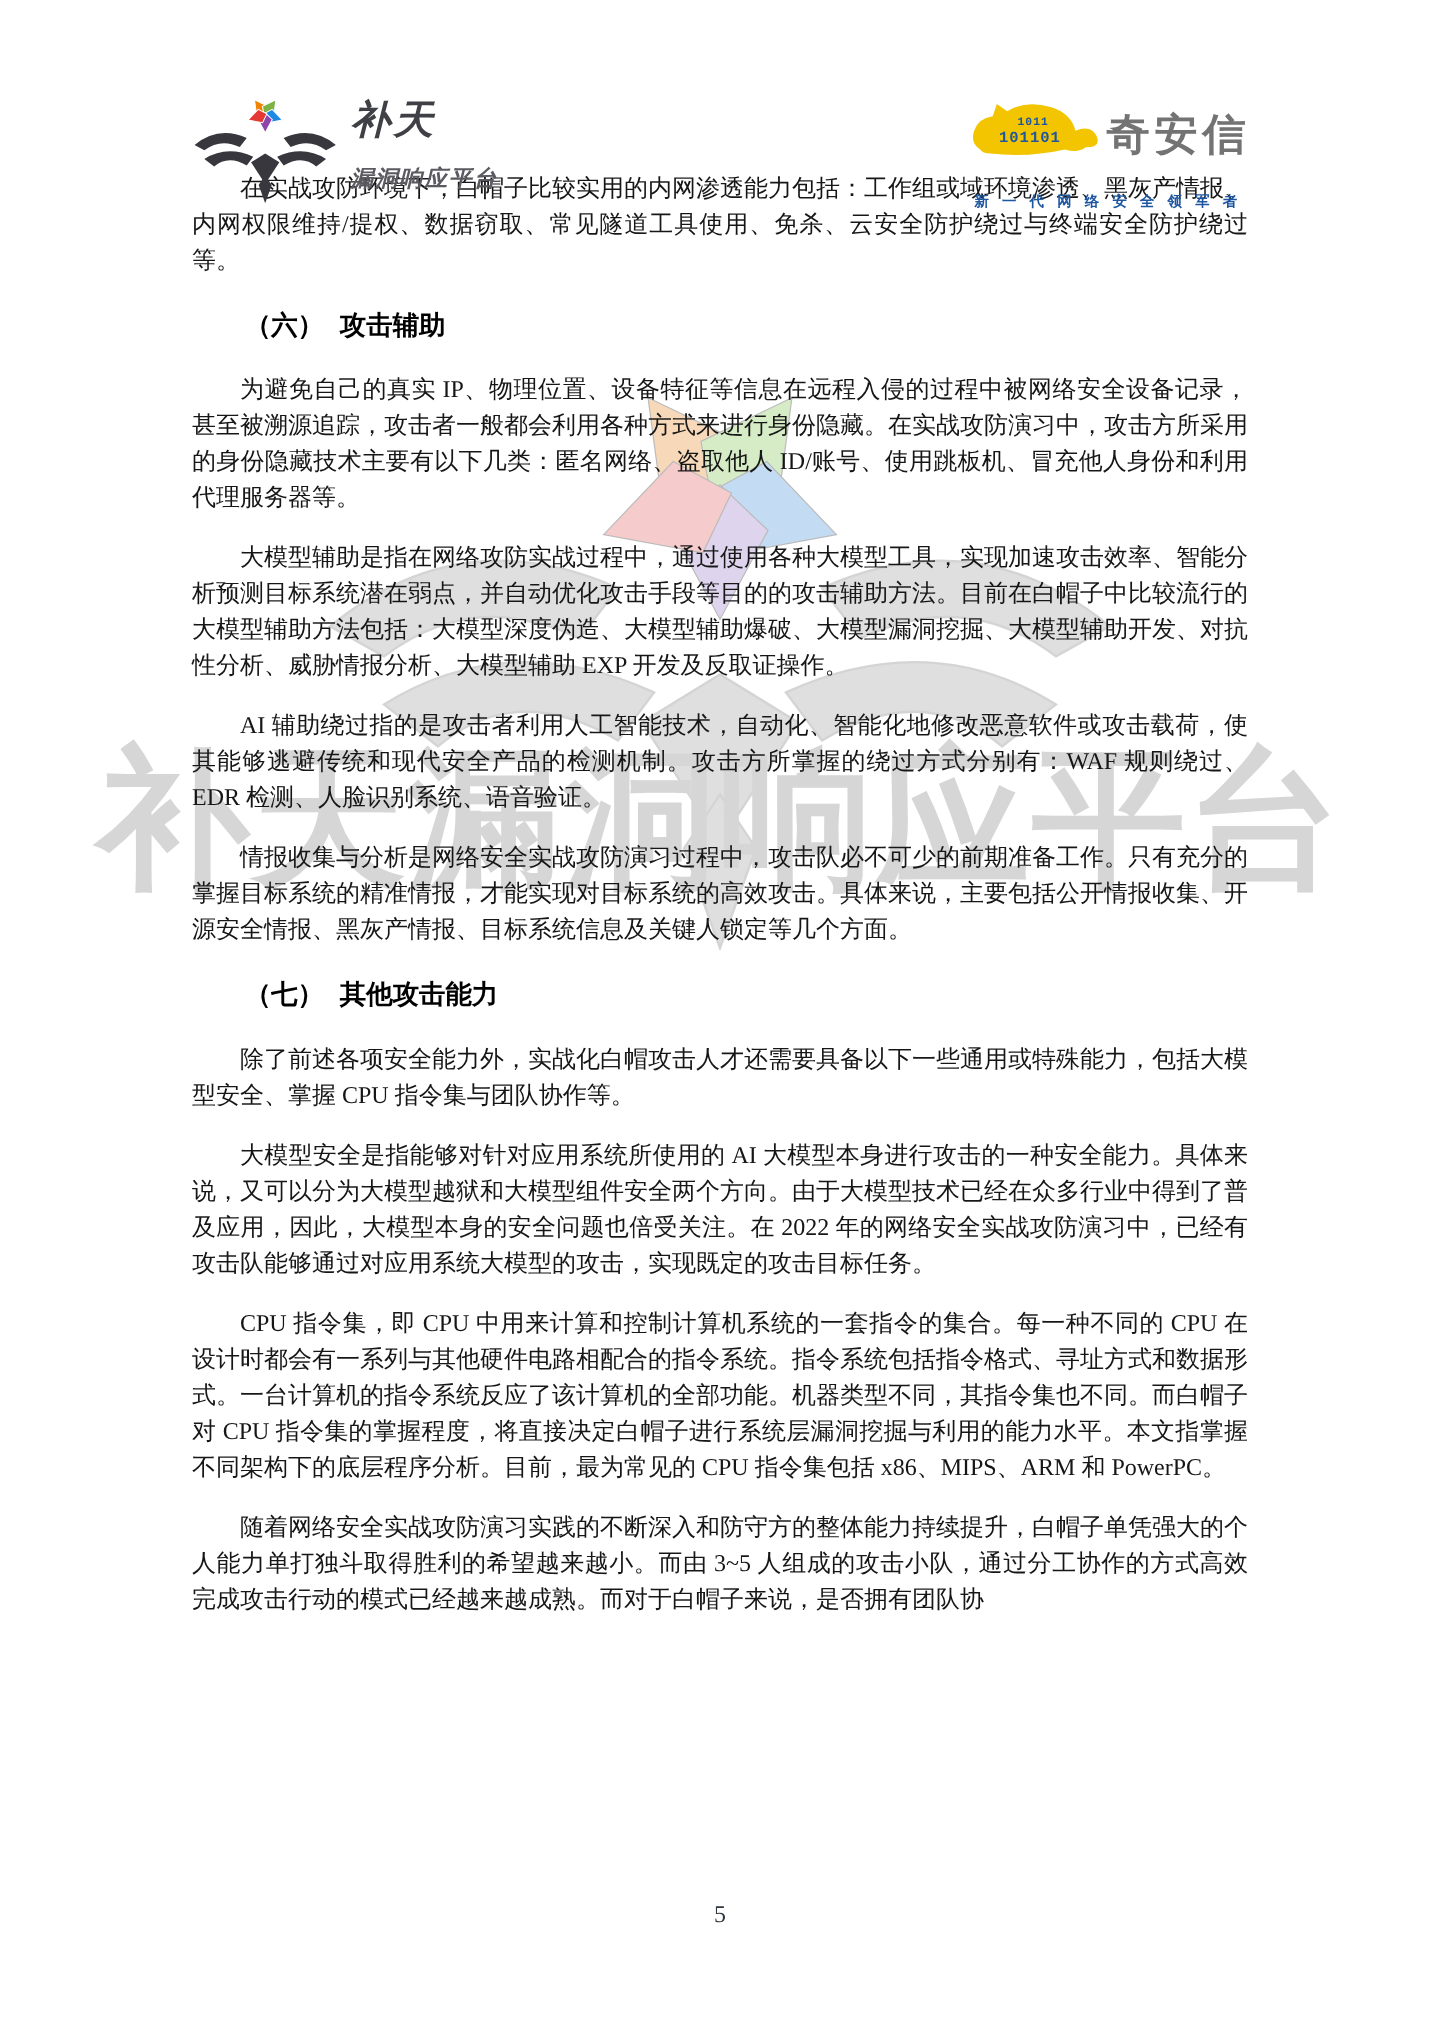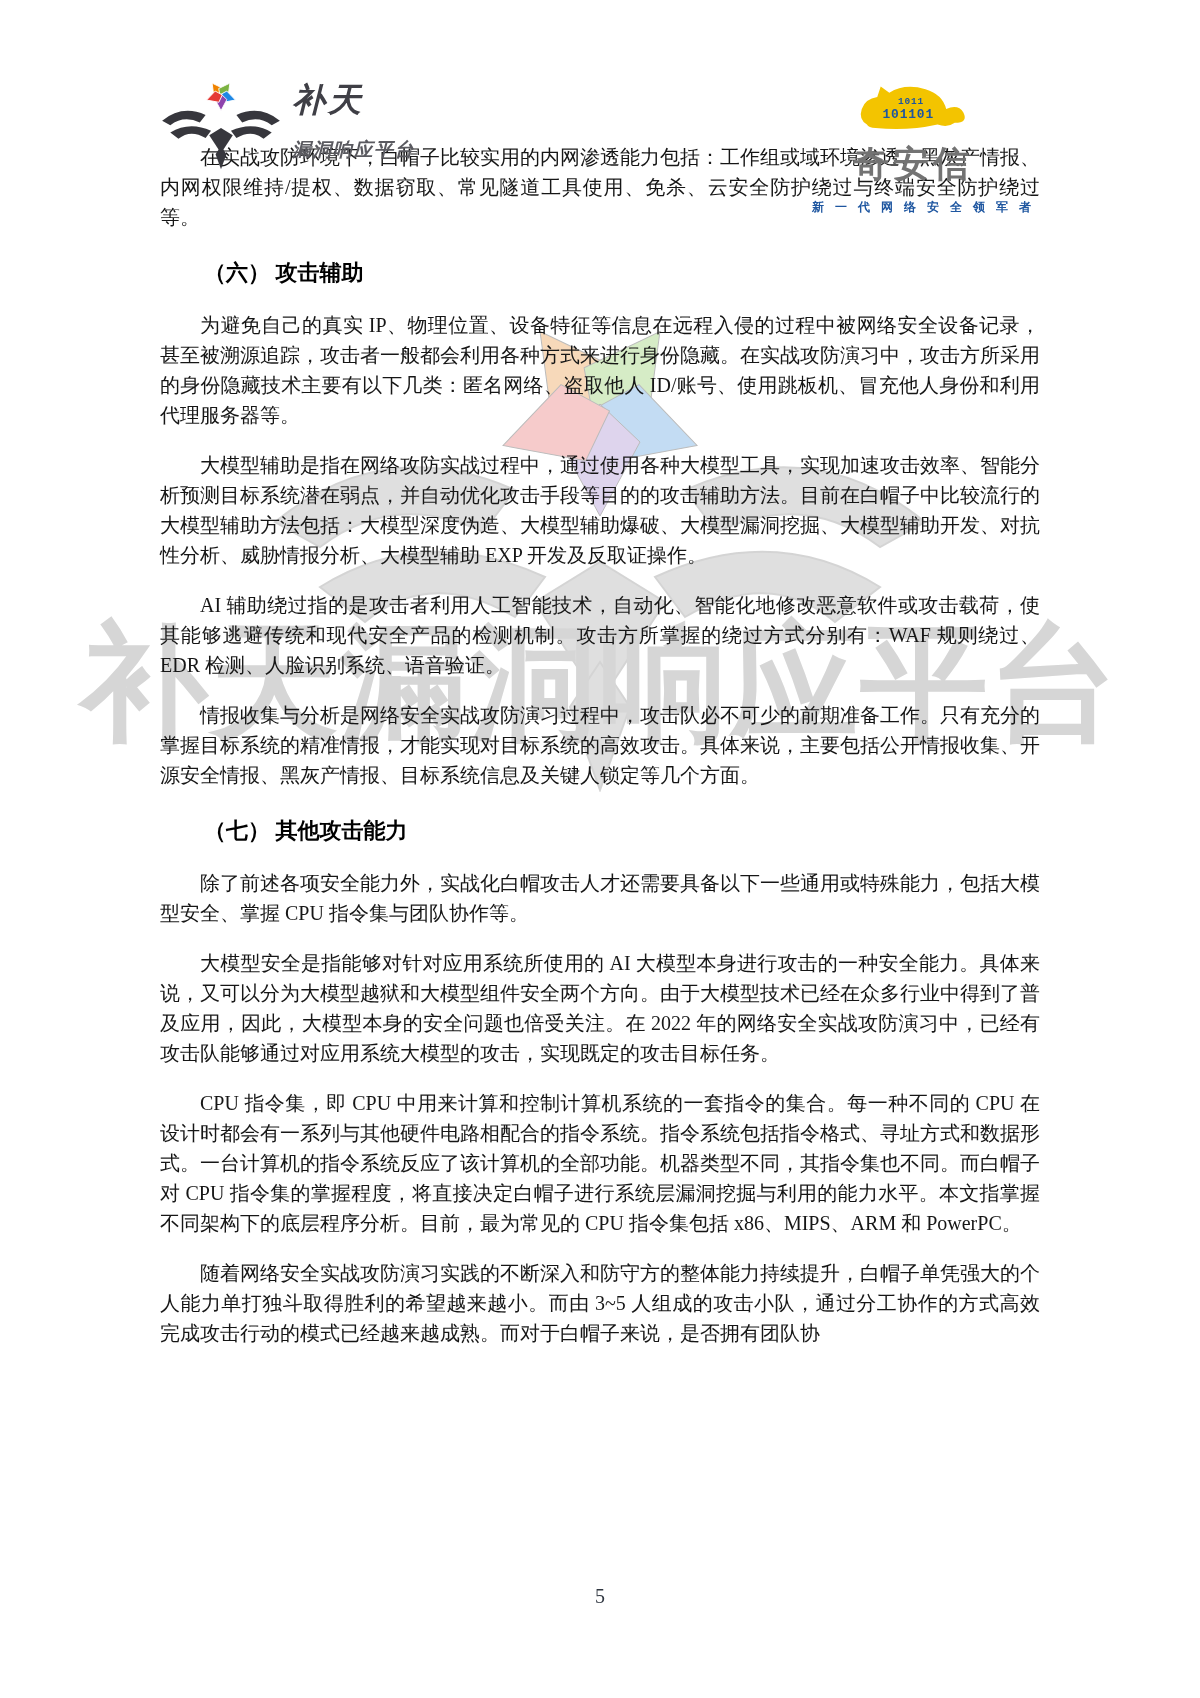--- a/index.html
+++ b/index.html
@@ -18,21 +18,21 @@
     display:flex;align-items:flex-start;
   }
   .bt-text{margin-left:10px;padding-top:8px;font-family:"Liberation Sans",sans-serif;font-style:italic;}
   .bt-title{font-size:33px;font-weight:700;color:#3f3f46;letter-spacing:3px;line-height:36px;}
   .bt-sub{font-size:19px;font-weight:700;color:#5a5a60;letter-spacing:1.5px;line-height:24px;margin-top:20px;}
 
   .logo-qax{
     position:absolute;right:158px;top:78px;z-index:4;width:258px;
     font-family:"Liberation Sans",sans-serif;
   }
-  .qax-row{display:flex;align-items:center;justify-content:flex-end;flex-direction:column;}
+  .qax-row{display:flex;align-items:center;justify-content:flex-end;}
   .qax-title{font-size:36px;font-weight:700;color:#737373;letter-spacing:4px;line-height:40px;}
   .qax-tagline{
     font-size:12px;font-weight:700;color:#1e56a0;
     letter-spacing:11px;margin-top:15px;text-align:right;white-space:nowrap;
   }
 
   
   .wm-star{position:absolute;left:478px;top:296px;z-index:1;opacity:.85;}
   .wm-wings{position:absolute;left:265px;top:412px;z-index:0;opacity:.55;}
   .wm-text{
@@ -47,21 +47,21 @@
   main{position:absolute;top:142px;left:160px;right:160px;z-index:3;}
   .para{
     margin:20px 0 0;
     font-size:20px;line-height:30px;
     text-align:justify;text-indent:2em;
     color:#161616;
   }
   .para:first-child{margin-top:0;}
   .sec-heading{
     margin:26px 0 22px;
-    font-family:Liberation Serif, serif;
+    font-family:Liberation Mono, monospace;
     font-size:22px;font-weight:700;line-height:30px;
     text-indent:2em;color:#000;
   }
 
   
   .footer{
     position:absolute;top:1585px;left:0;width:100%;z-index:3;
     text-align:center;font-size:20px;color:#2f3640;
   }
 </style>

